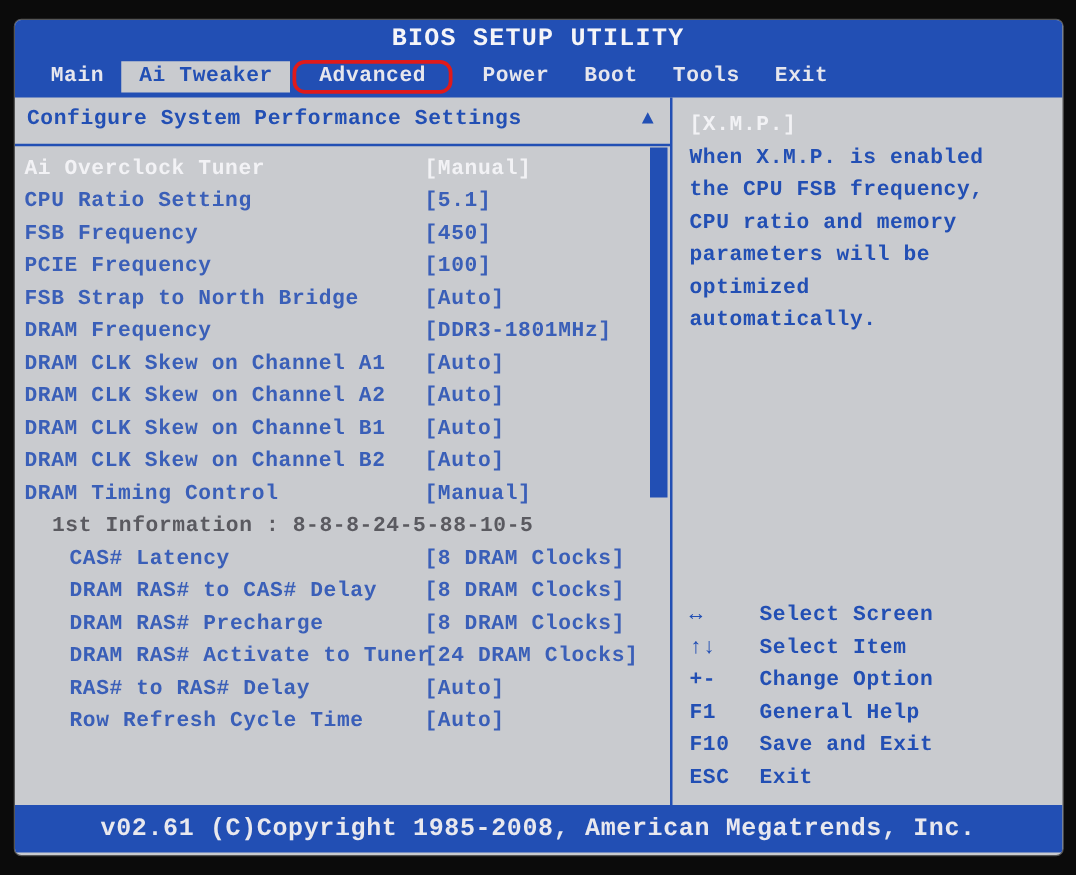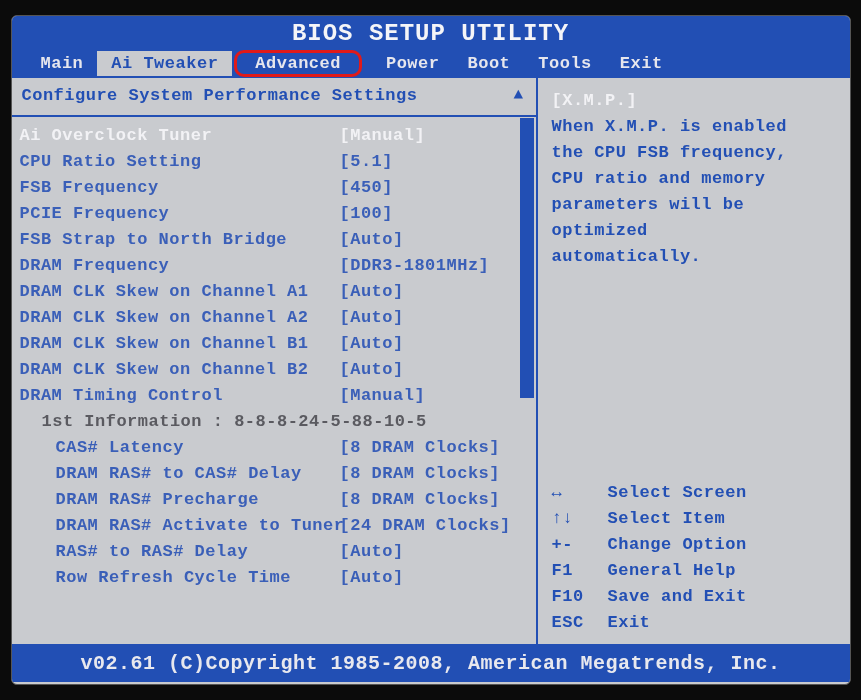--- a/index.html
+++ b/index.html
@@ -27,21 +27,21 @@
   .topbar {
     height: 62px;
     background: #224fb4;
     color: #e8e8ee;
     display: flex;
     flex-direction: column;
   }
   .toptitle {
     text-align: center;
     color: #f5f5f8;
-    font-size: 24px;
+    font-size: 20px;
     padding-top: 4px;
     padding-bottom: 2px;
     letter-spacing: 1px;
   }
   .tabs {
     display: flex;
     align-items: center;
     height: 34px;
     padding-left: 15px;
     gap: 0;

